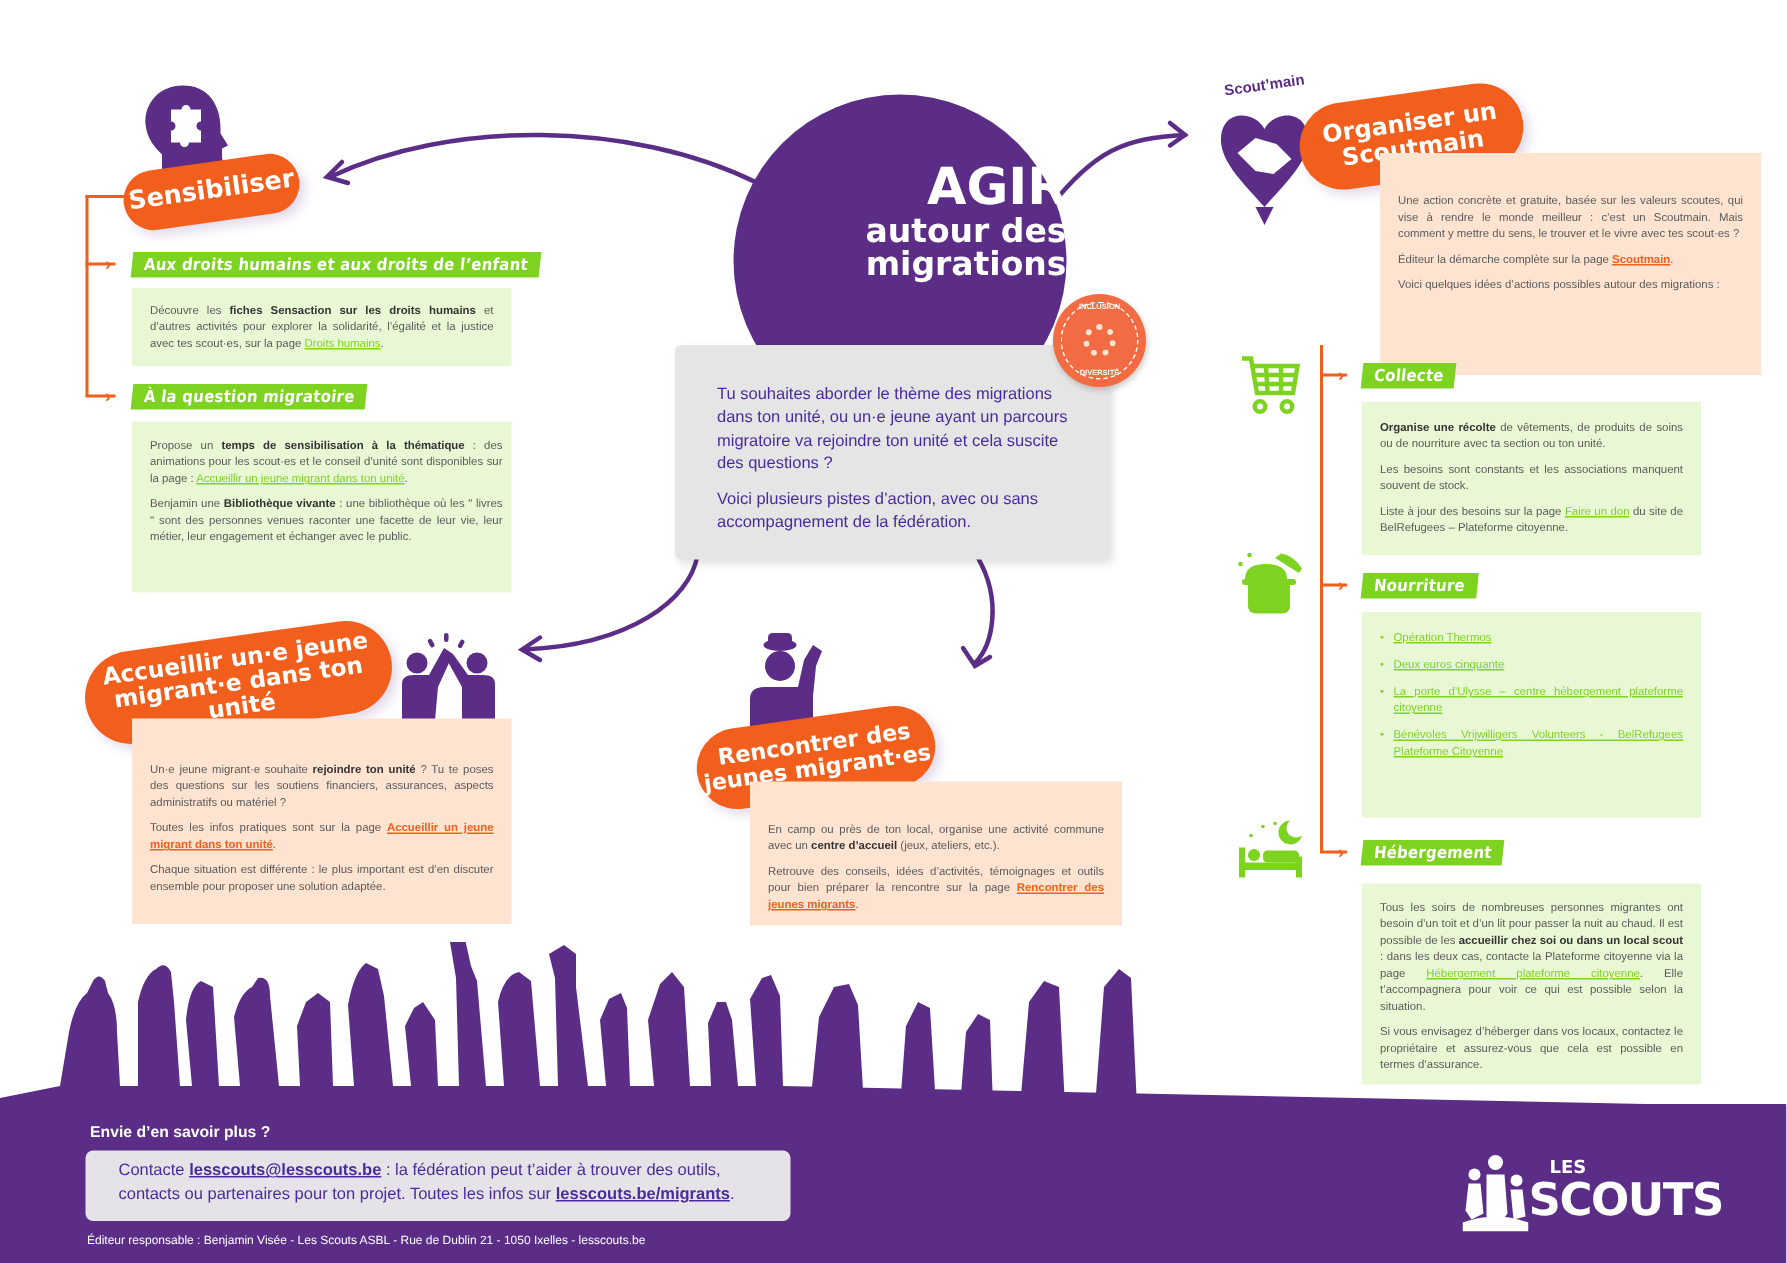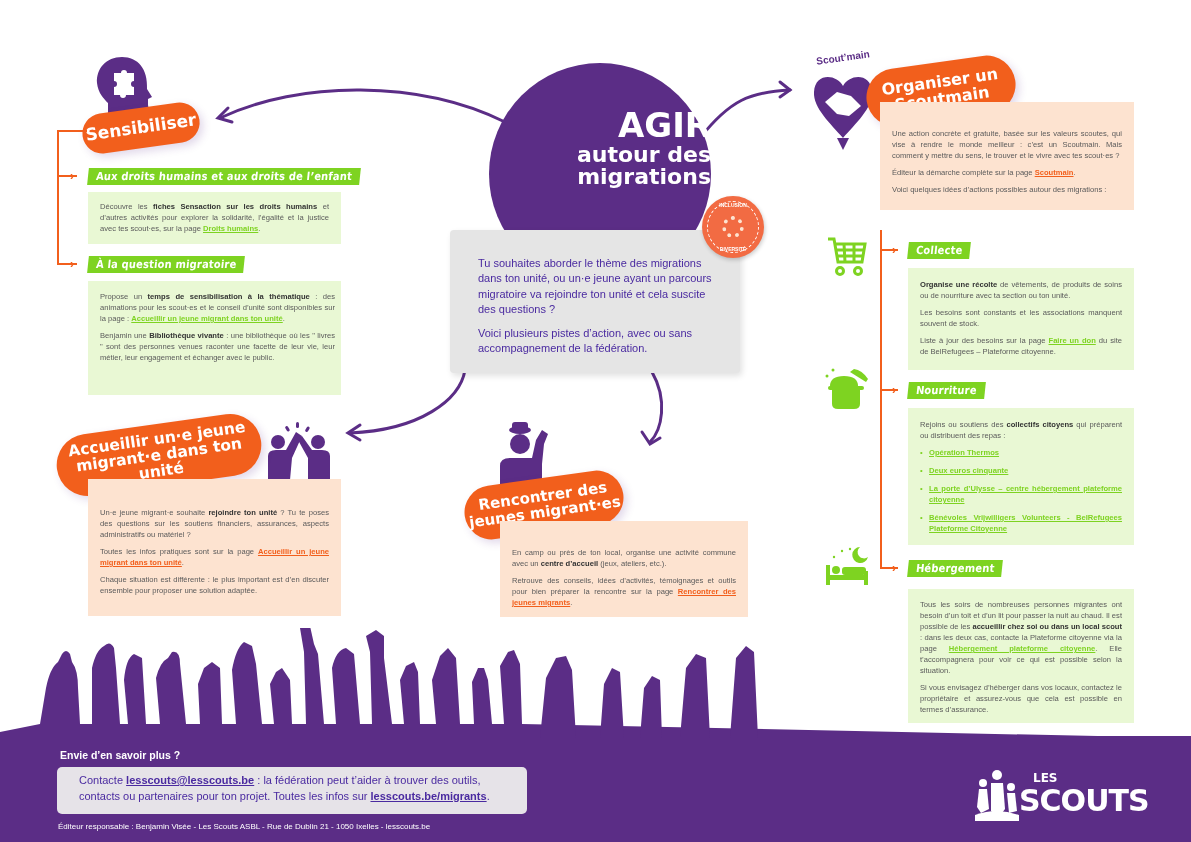--- a/index.html
+++ b/index.html
@@ -7,21 +7,21 @@
   body{position:relative;font-family:"Liberation Sans",sans-serif;color:#555}
   .abs{position:absolute}
   .hand{font-family:"DejaVu Sans",sans-serif;font-weight:bold;color:#fff}
   .pill{background:#f25f1c;border-radius:34px;color:#fff;text-align:center;box-shadow:3px 4px 8px rgba(90,40,140,.18);display:flex;align-items:center;justify-content:center;line-height:1.05}
   .tag{background:#7ed321;color:#fff;font-family:"DejaVu Sans Condensed","DejaVu Sans",sans-serif;font-weight:bold;font-size:11px;padding:2px 8px;transform:skew(-6deg);display:inline-block;letter-spacing:.2px}
   .box-green{background:#e9f8d4}
   .box-peach{background:#fde3d0}
   .txt{font-size:7.6px;line-height:1.45;color:#5a5a5a;text-align:justify}
   .txt p{margin-bottom:6px}
   .txt b{color:#333}
-  .lnk-g{color:#7ed321;font-weight:bold;text-decoration:underline}
+  .lnk-g{color:#7ed321;font-weight:normal;text-decoration:underline}
   .lnk-o{color:#f25f1c;font-weight:bold;text-decoration:underline}
   .vline{background:#f25f1c;width:2px}
   .hline{background:#f25f1c;height:2px}
   ul.dots{list-style:none}
   ul.dots li{margin-bottom:7px;padding-left:9px;position:relative}
   ul.dots li:before{content:"•";position:absolute;left:0;color:#7ed321}
 </style>
 </head>
 <body>
 
@@ -131,21 +131,21 @@
     <svg style="position:absolute;left:3px;top:14px" width="64" height="84" viewBox="0 0 64 84">
       <path d="M32,20 C26,8 4,6 3,26 C2,42 20,58 32,72 C44,58 62,42 61,26 C60,6 38,8 32,20 Z" fill="#5b2d86"></path>
       <path d="M14,36 L26,26 L40,30 L50,40 L38,50 L26,48 Z" fill="#fff"></path>
       <path d="M26,72 L32,84 L38,72 Z" fill="#5b2d86"></path>
     </svg>
   </div>
   <div class="abs pill hand" style="left:866px;top:62px;width:150px;height:58px;transform:rotate(-8deg);font-size:16px;flex-direction:column">
     <span>Organiser un</span>
     <span>Scoutmain</span>
   </div>
-  <div class="abs box-peach txt" style="left:880px;top:102px;width:254px;height:108px;padding:26px 12px 0 12px">
+  <div class="abs box-peach txt" style="left:920px;top:102px;width:254px;height:148px;padding:26px 12px 0 12px">
     <p>Une action concrète et gratuite, basée sur les valeurs scoutes, qui vise à rendre le monde meilleur : c’est un Scoutmain. Mais comment y mettre du sens, le trouver et le vivre avec tes scout·es ?</p>
     <p><span>Éditeur la démarche complète sur la page </span><a class="lnk-o">Scoutmain</a><span>.</span></p>
     <p>Voici quelques idées d’actions possibles autour des migrations :</p>
   </div>
 
   <div class="abs vline" style="left:880px;top:230px;height:338px"></div>
   <div class="abs hline" style="left:880px;top:249px;width:18px"></div>
   <div class="abs" style="left:892px;top:243px;color:#f25f1c;font-size:12px;font-weight:bold">›</div>
   <div class="abs hline" style="left:880px;top:389px;width:18px"></div>
   <div class="abs" style="left:892px;top:383px;color:#f25f1c;font-size:12px;font-weight:bold">›</div>
@@ -172,21 +172,20 @@
       <path d="M6,24 Q6,14 20,14 Q34,14 34,24 Z"></path>
       <rect x="4" y="24" width="36" height="4" rx="2"></rect>
       <path d="M8,28 L36,28 L36,42 Q36,47 30,47 L14,47 Q8,47 8,42 Z"></path>
       <path d="M26,10 L42,20 L44,17 Q38,8 30,7 Z"></path>
       <circle cx="3" cy="14" r="1.5"></circle>
         <circle cx="9" cy="8" r="1.5"></circle>
     </g>
   </svg>
   <div class="abs tag" style="left:908px;top:382px">Nourriture</div>
   <div class="abs box-green txt" style="left:908px;top:408px;width:226px;height:137px;padding:11px 12px 0 12px">
-    <p><span>Rejoins ou soutiens des </span><b>collectifs citoyens</b><span> qui préparent ou distribuent des repas :</span></p>
     <ul class="dots">
       <li><a class="lnk-g">Opération Thermos</a></li>
       <li><a class="lnk-g">Deux euros cinquante</a></li>
       <li><a class="lnk-g">La porte d’Ulysse – centre hébergement plateforme citoyenne</a></li>
       <li><a class="lnk-g">Bénévoles Vrijwilligers Volunteers - BelRefugees Plateforme Citoyenne</a></li>
     </ul>
   </div>
 
   <svg class="abs" style="left:824px;top:545px" width="46" height="42" viewBox="0 0 46 42">
     <g fill="#7ed321">

